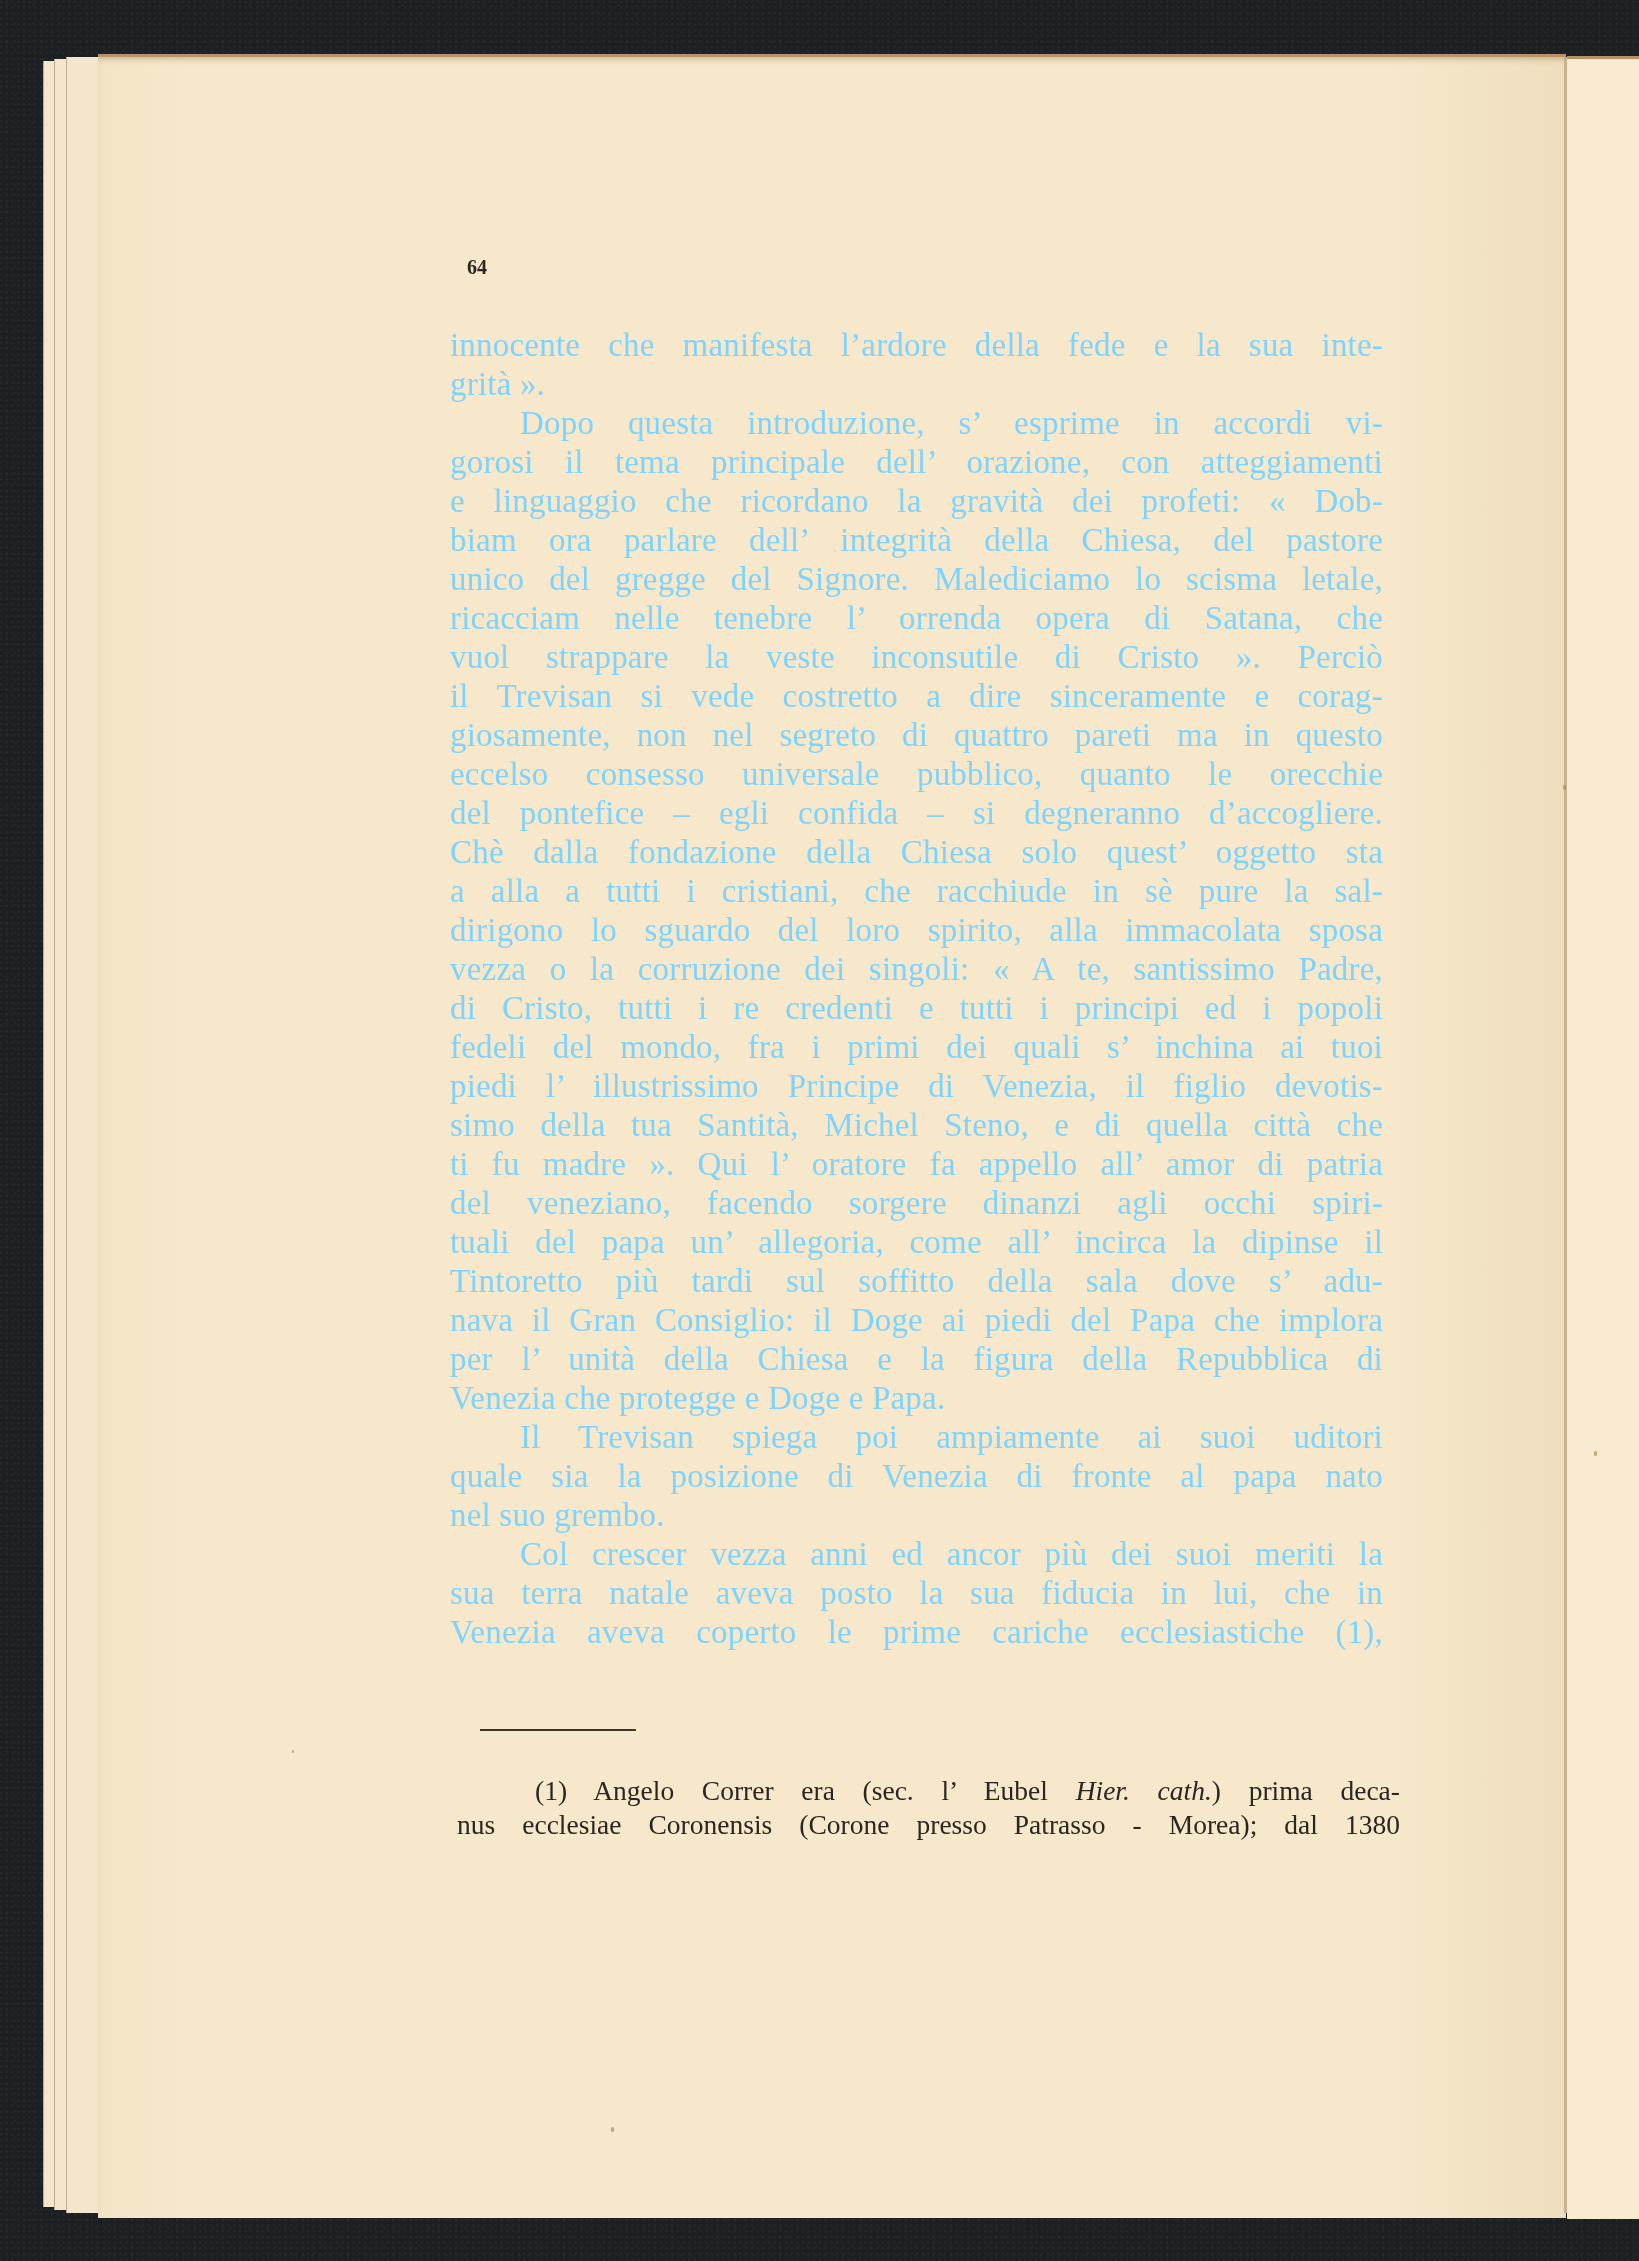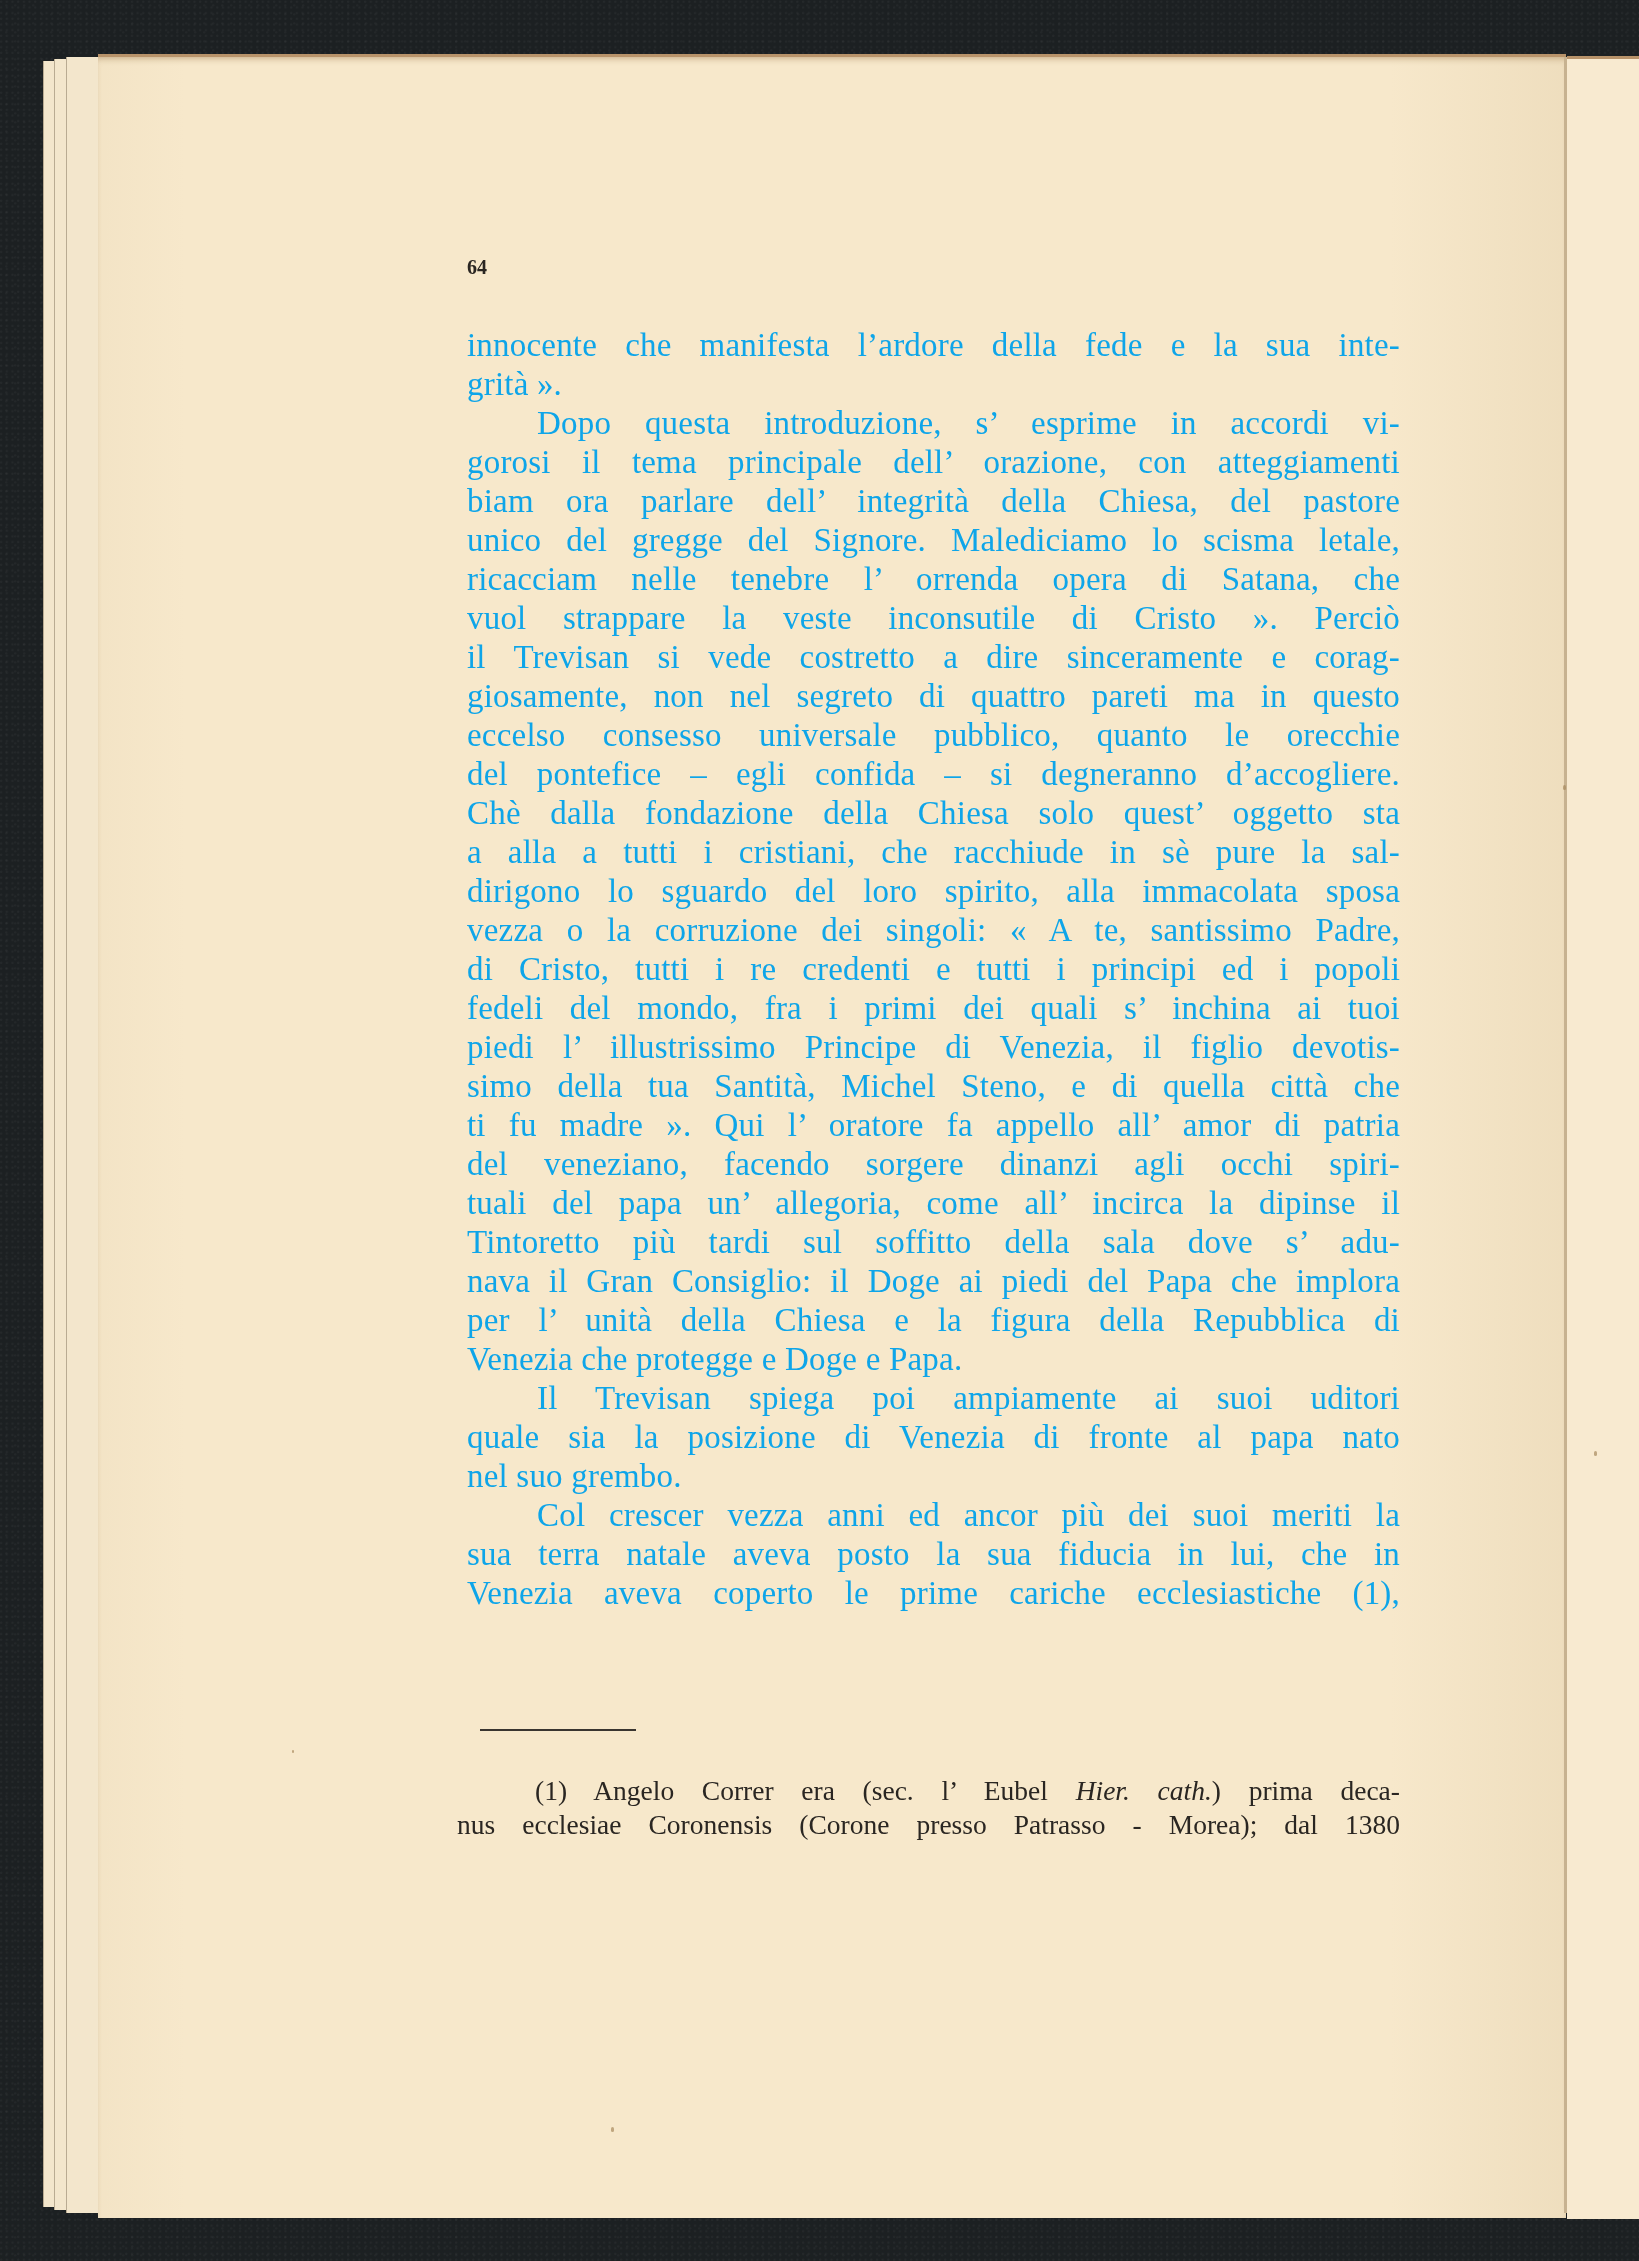--- a/index.html
+++ b/index.html
@@ -65,24 +65,24 @@
     left: 467px;
     top: 256px;
     font-size: 20px;
     color: #2a2622;
     margin: 0;
     font-weight: bold;
   }
 
   .text-block {
     position: absolute;
-    left: 467px;
+    left: 450px;
     top: 326px;
     width: 933px;
-    color: #0ea5e9;
+    color: #7dd3fc;
   }
   .body-line {
     font-size: 33px;
     line-height: 39px;
     height: 39px;
     white-space: nowrap;
     text-align: justify;
     text-align-last: justify;
     letter-spacing: 0.2px;
   }
@@ -142,20 +142,21 @@
 <div class="next-page"></div>
 <div class="gutter-line"></div>
 
 <div class="page-number">64</div>
 
 <div class="text-block" id="text-block">
   <div class="body-line">innocente che manifesta l’ardore della fede e la sua inte-</div>
   <div class="body-line last">grità ».</div>
   <div class="body-line indent">Dopo questa introduzione, s’ esprime in accordi vi-</div>
   <div class="body-line">gorosi il tema principale dell’ orazione, con atteggiamenti</div>
+  <div class="body-line">e linguaggio che ricordano la gravità dei profeti: « Dob-</div>
   <div class="body-line">biam ora parlare dell’ integrità della Chiesa, del pastore</div>
   <div class="body-line">unico del gregge del Signore. Malediciamo lo scisma letale,</div>
   <div class="body-line">ricacciam nelle tenebre l’ orrenda opera di Satana, che</div>
   <div class="body-line">vuol strappare la veste inconsutile di Cristo ». Perciò</div>
   <div class="body-line">il Trevisan si vede costretto a dire sinceramente e corag-</div>
   <div class="body-line">giosamente, non nel segreto di quattro pareti ma in questo</div>
   <div class="body-line">eccelso consesso universale pubblico, quanto le orecchie</div>
   <div class="body-line">del pontefice – egli confida – si degneranno d’accogliere.</div>
   <div class="body-line">Chè dalla fondazione della Chiesa solo quest’ oggetto sta</div>
   <div class="body-line">a alla a tutti i cristiani, che racchiude in sè pure la sal-</div>

